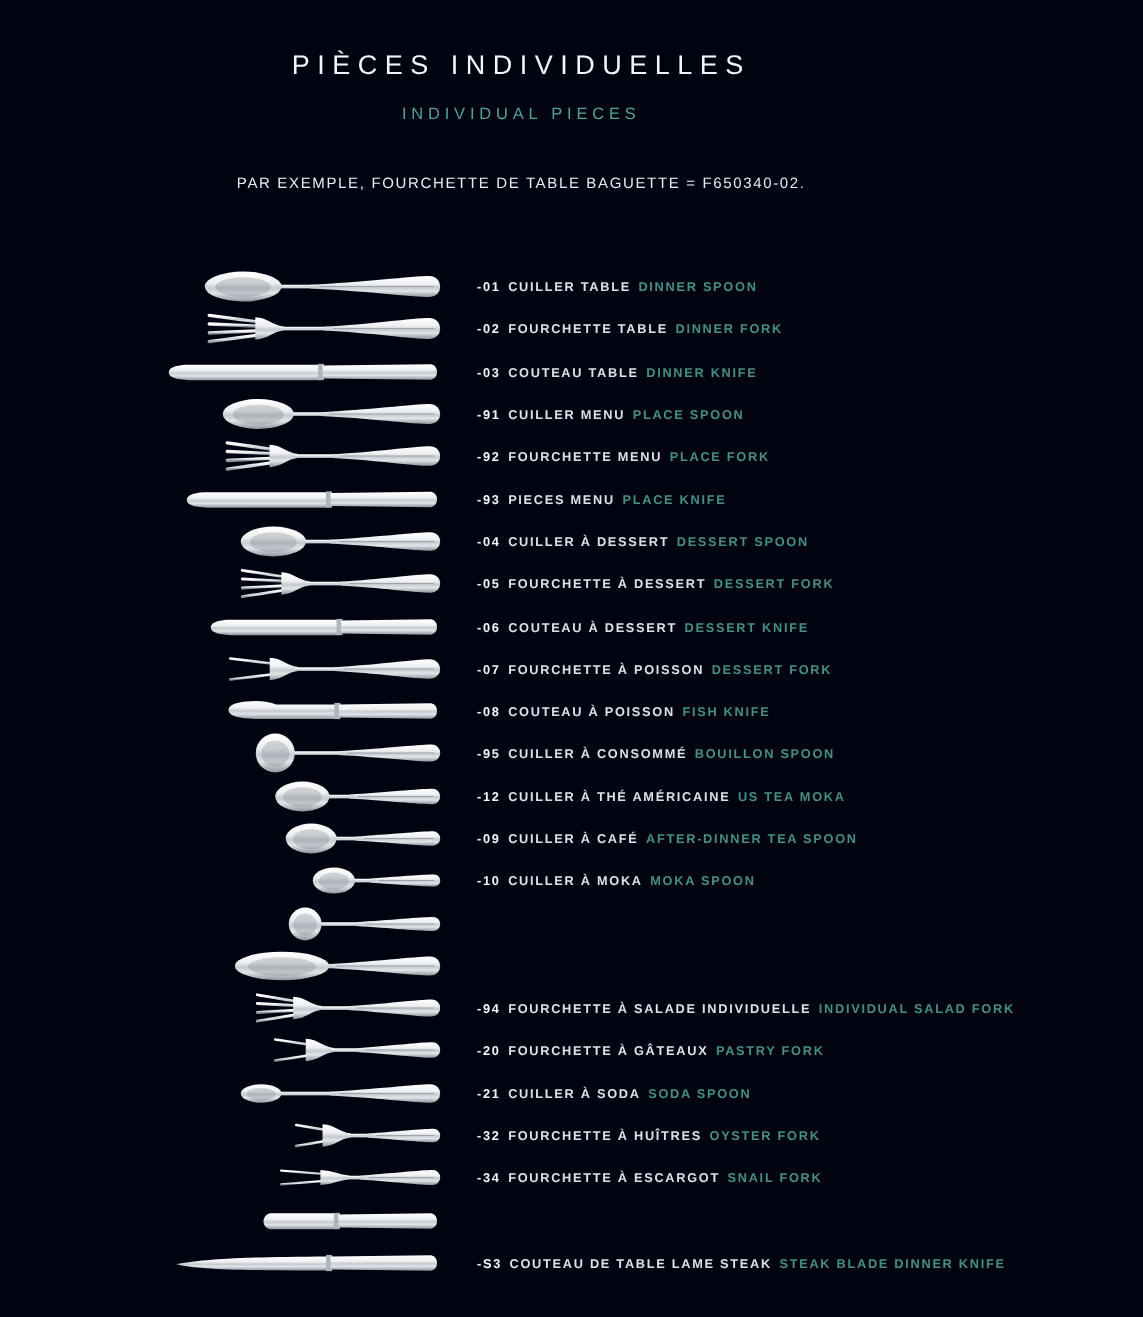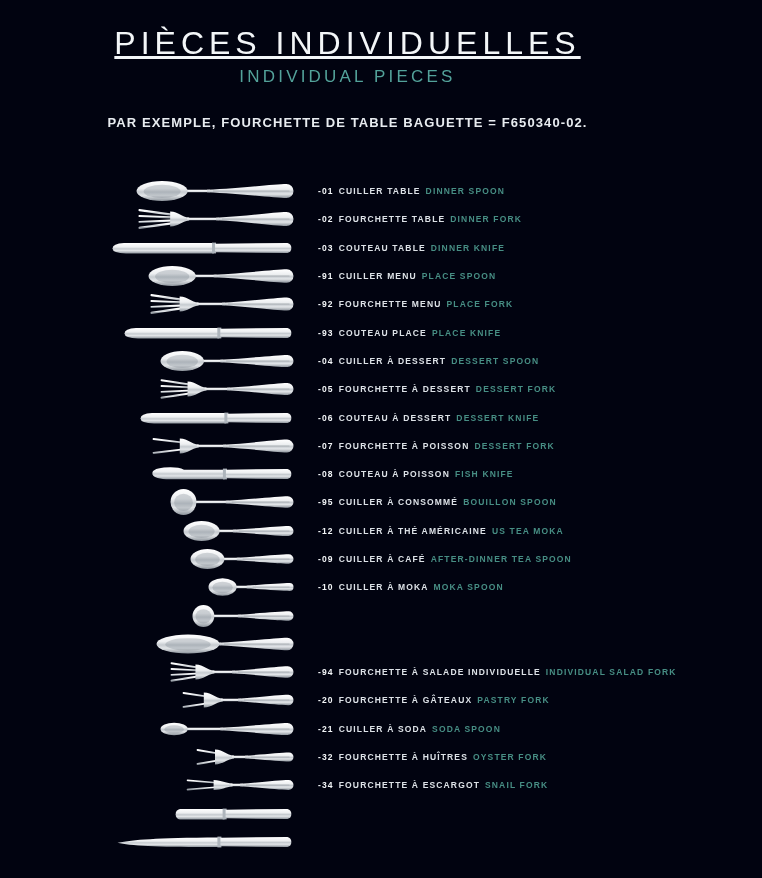--- a/index.html
+++ b/index.html
@@ -18,41 +18,40 @@
     height: 878px;
     background: #010310;
   }
   
   .header {
     padding-top: 28px;
     width: 695px;
     text-align: center;
   }
   .title {
-    font-size: 32px;
+    font-size: 18px;
     font-weight: 400;
     letter-spacing: 5px;
     color: #f3f6f8;
     line-height: 30px;
     white-space: nowrap;
-    text-decoration: underline;
   }
   .subtitle {
     margin-top: 11px;
-    font-size: 17px;
+    font-size: 11px;
     font-weight: 400;
     letter-spacing: 3.2px;
     color: #53a29a;
     line-height: 15px;
     white-space: nowrap;
   }
   .example-note {
     margin-top: 33px;
-    font-size: 13px;
-    font-weight: 700;
+    font-size: 10px;
+    font-weight: 400;
     letter-spacing: 1.1px;
     color: #e8ecf0;
     line-height: 11px;
     white-space: nowrap;
   }
   .catalog {
     position: absolute;
     top: 177px;
     left: 0;
     width: 762px;
@@ -221,21 +220,21 @@
                 <stop offset="0.55" stop-color="#c6cbd0"></stop>
                 <stop offset="0.72" stop-color="#e2e5e8"></stop>
                 <stop offset="1" stop-color="#8d949c"></stop>
               </linearGradient>
             </defs>
             <path d="M 96.32000000000001 9.1 L 13 9.1 Q 1.5 9.8 1.5 14.4 Q 1.5 18.9 15 19.5 L 96.32000000000001 19.5 Z" fill="url(#sg5)"></path>
             <rect x="94.32000000000001" y="8.6" width="4" height="10.8" fill="#aeb5bc"></rect>
             <path d="M 97.32000000000001 9.7 L 164.5 8.9 A 5.3 5.3 0 0 1 164.5 19.1 L 97.32000000000001 18.3 Z" fill="url(#sg5)"></path>
           </svg>
         </span>
-    <span class="lbl"><span class="code">-93</span><span class="fr">COUTEAU PLACE</span><span class="en">PLACE KNIFE</span></span>
+    <span class="lbl"><span class="code">-93</span><span class="fr">PIECES MENU</span><span class="en">PLACE KNIFE</span></span>
   </div>
 
   <div class="row">
     <span class="art">
           <svg xmlns="http://www.w3.org/2000/svg" width="136" height="28" viewBox="0 0 136 28">
             <defs>
               <linearGradient id="sg6" x1="0" y1="0" x2="0" y2="1">
                 <stop offset="0" stop-color="#ffffff"></stop>
                 <stop offset="0.38" stop-color="#edeff1"></stop>
                 <stop offset="0.55" stop-color="#c6cbd0"></stop>
@@ -619,15 +618,16 @@
                 <stop offset="0.55" stop-color="#c6cbd0"></stop>
                 <stop offset="0.72" stop-color="#e2e5e8"></stop>
                 <stop offset="1" stop-color="#8d949c"></stop>
               </linearGradient>
             </defs>
             <path d="M 2.5 14.8 C 20 11.8 38 10 104.39999999999999 9.6 L 104.39999999999999 19 C 46.98 19.2 16 18.2 2.5 14.8 Z" fill="url(#sg23)"></path>
             <rect x="102.39999999999999" y="8.6" width="4" height="10.8" fill="#aeb5bc"></rect>
             <path d="M 105.39999999999999 9.7 L 172.5 8.9 A 5.3 5.3 0 0 1 172.5 19.1 L 105.39999999999999 18.3 Z" fill="url(#sg23)"></path>
           </svg>
         </span>
+    <span class="lbl"><span class="code">-S3</span><span class="fr">COUTEAU DE TABLE LAME STEAK</span><span class="en">STEAK BLADE DINNER KNIFE</span></span>
   </div>
 </div>
 </div>
 
 </body></html>

